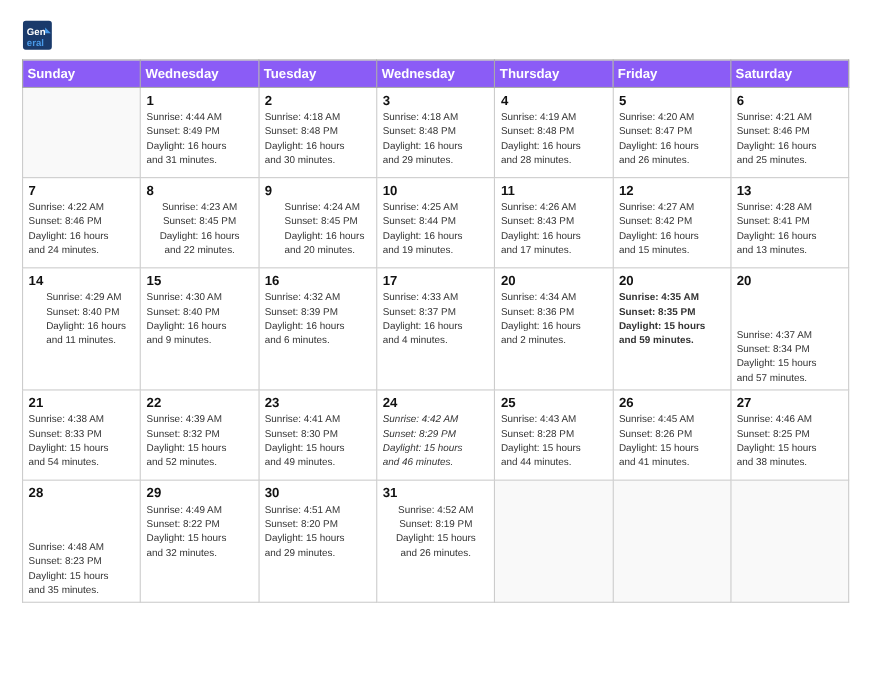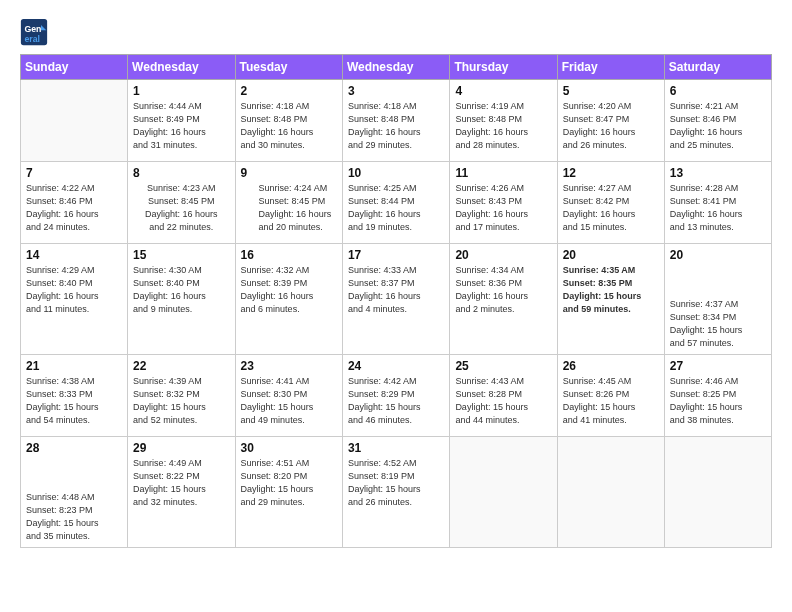--- a/index.html
+++ b/index.html
@@ -219,21 +219,21 @@
             <span class="day-number">13</span>
             <div class="day-info" style="white-space: pre-line;">Sunrise: 4:28 AM
 Sunset: 8:41 PM
 Daylight: 16 hours
 and 13 minutes.</div>
           </td>
         </tr>
         <tr>
           <td>
             <span class="day-number">14</span>
-            <div class="day-info" style="white-space: pre-line;">Sunrise: 4:29 AM
+            <div class="day-info" style="white-space: pre-line; margin-left: 16px;">Sunrise: 4:29 AM
 Sunset: 8:40 PM
 Daylight: 16 hours
 and 11 minutes.</div>
           </td>
           <td>
             <span class="day-number">15</span>
             <div class="day-info" style="white-space: pre-line;">Sunrise: 4:30 AM
 Sunset: 8:40 PM
 Daylight: 16 hours
 and 9 minutes.</div>
@@ -291,21 +291,21 @@
           </td>
           <td>
             <span class="day-number">23</span>
             <div class="day-info" style="white-space: pre-line;">Sunrise: 4:41 AM
 Sunset: 8:30 PM
 Daylight: 15 hours
 and 49 minutes.</div>
           </td>
           <td>
             <span class="day-number">24</span>
-            <div class="day-info" style="white-space: pre-line;">Sunrise: 4:42 AM
+            <div class="day-info" style="white-space: pre-line; font-style: italic;">Sunrise: 4:42 AM
 Sunset: 8:29 PM
 Daylight: 15 hours
 and 46 minutes.</div>
           </td>
           <td>
             <span class="day-number">25</span>
             <div class="day-info" style="white-space: pre-line;">Sunrise: 4:43 AM
 Sunset: 8:28 PM
 Daylight: 15 hours
 and 44 minutes.</div>
@@ -342,21 +342,21 @@
           </td>
           <td>
             <span class="day-number">30</span>
             <div class="day-info" style="white-space: pre-line;">Sunrise: 4:51 AM
 Sunset: 8:20 PM
 Daylight: 15 hours
 and 29 minutes.</div>
           </td>
           <td>
             <span class="day-number">31</span>
-            <div class="day-info" style="white-space: pre-line;">Sunrise: 4:52 AM
+            <div class="day-info" style="white-space: pre-line; text-align: center;">Sunrise: 4:52 AM
 Sunset: 8:19 PM
 Daylight: 15 hours
 and 26 minutes.</div>
           </td>
           <td class="empty"></td>
           <td class="empty"></td>
           <td class="empty"></td>
         </tr>
       </tbody>
   </table>

